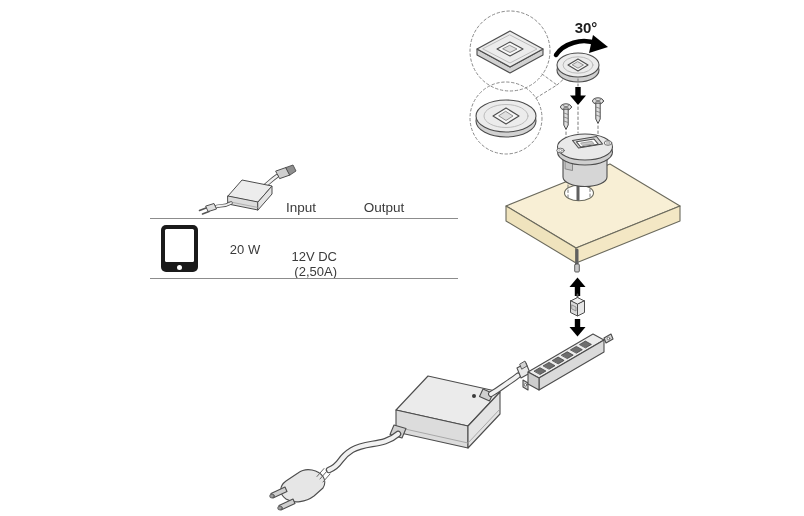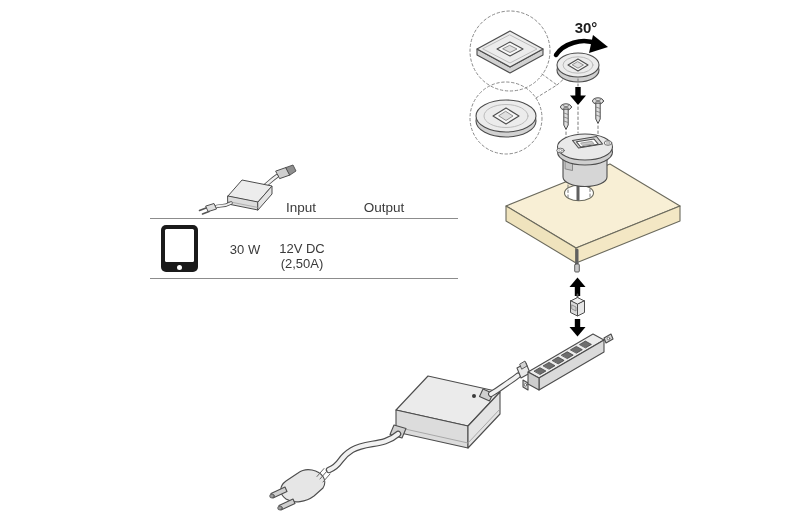--- a/index.html
+++ b/index.html
@@ -203,23 +203,23 @@
   <div class="tcell hdr" style="left:116px;top:35px;width:70px;">Input</div>
   <div class="tcell hdr" style="left:194px;top:35px;width:80px;">Output</div>
 
   <div class="rule rule1"></div>
 
   <div class="phone">
     <div class="screen"></div>
     <div class="homedot"></div>
   </div>
 
-  <div class="tcell" style="left:60px;top:77px;width:70px;">30 W</div>
-
-  <div class="tcell" style="left:117px;top:76px;width:70px;">
+  <div class="tcell" style="left:60px;top:77px;width:70px;">20 W</div>
+
+  <div class="tcell" style="left:117px;top:84px;width:70px;text-align:right;">
     <div>12V DC</div>
     <div>(2,50A)</div>
   </div>
 
 
   <div class="rule rule2"></div>
 </div>
 
 </div>
 

